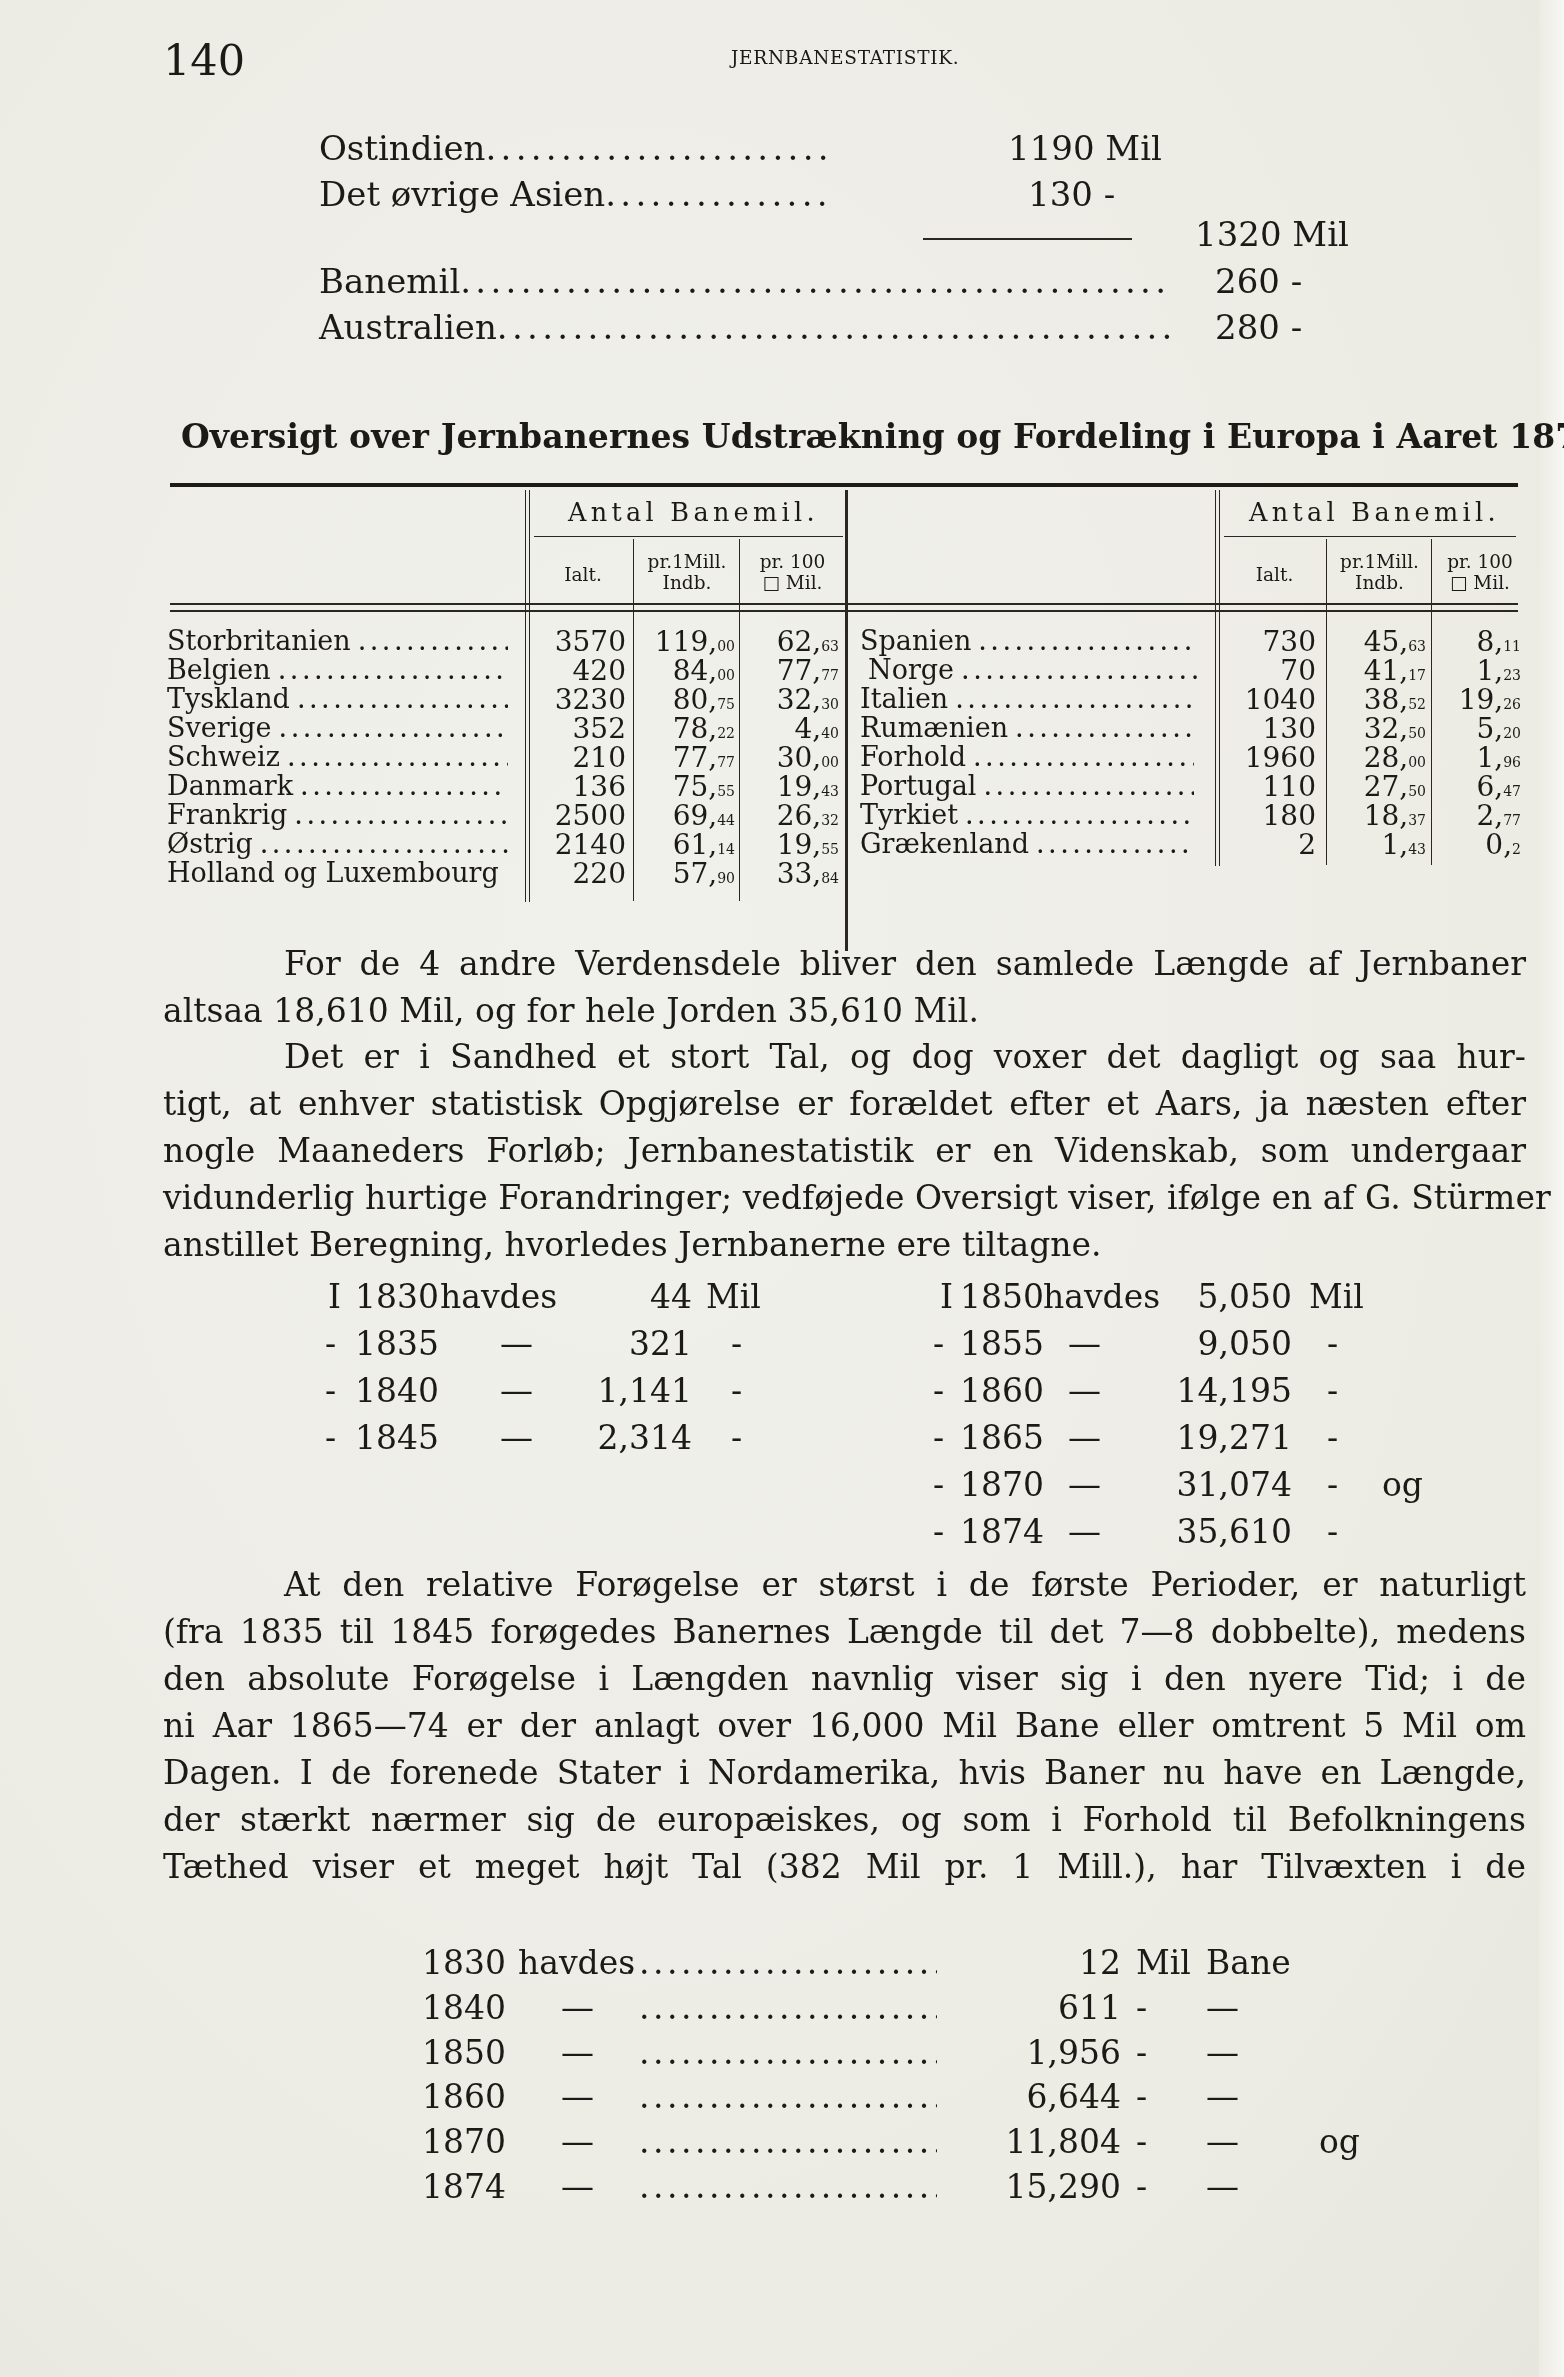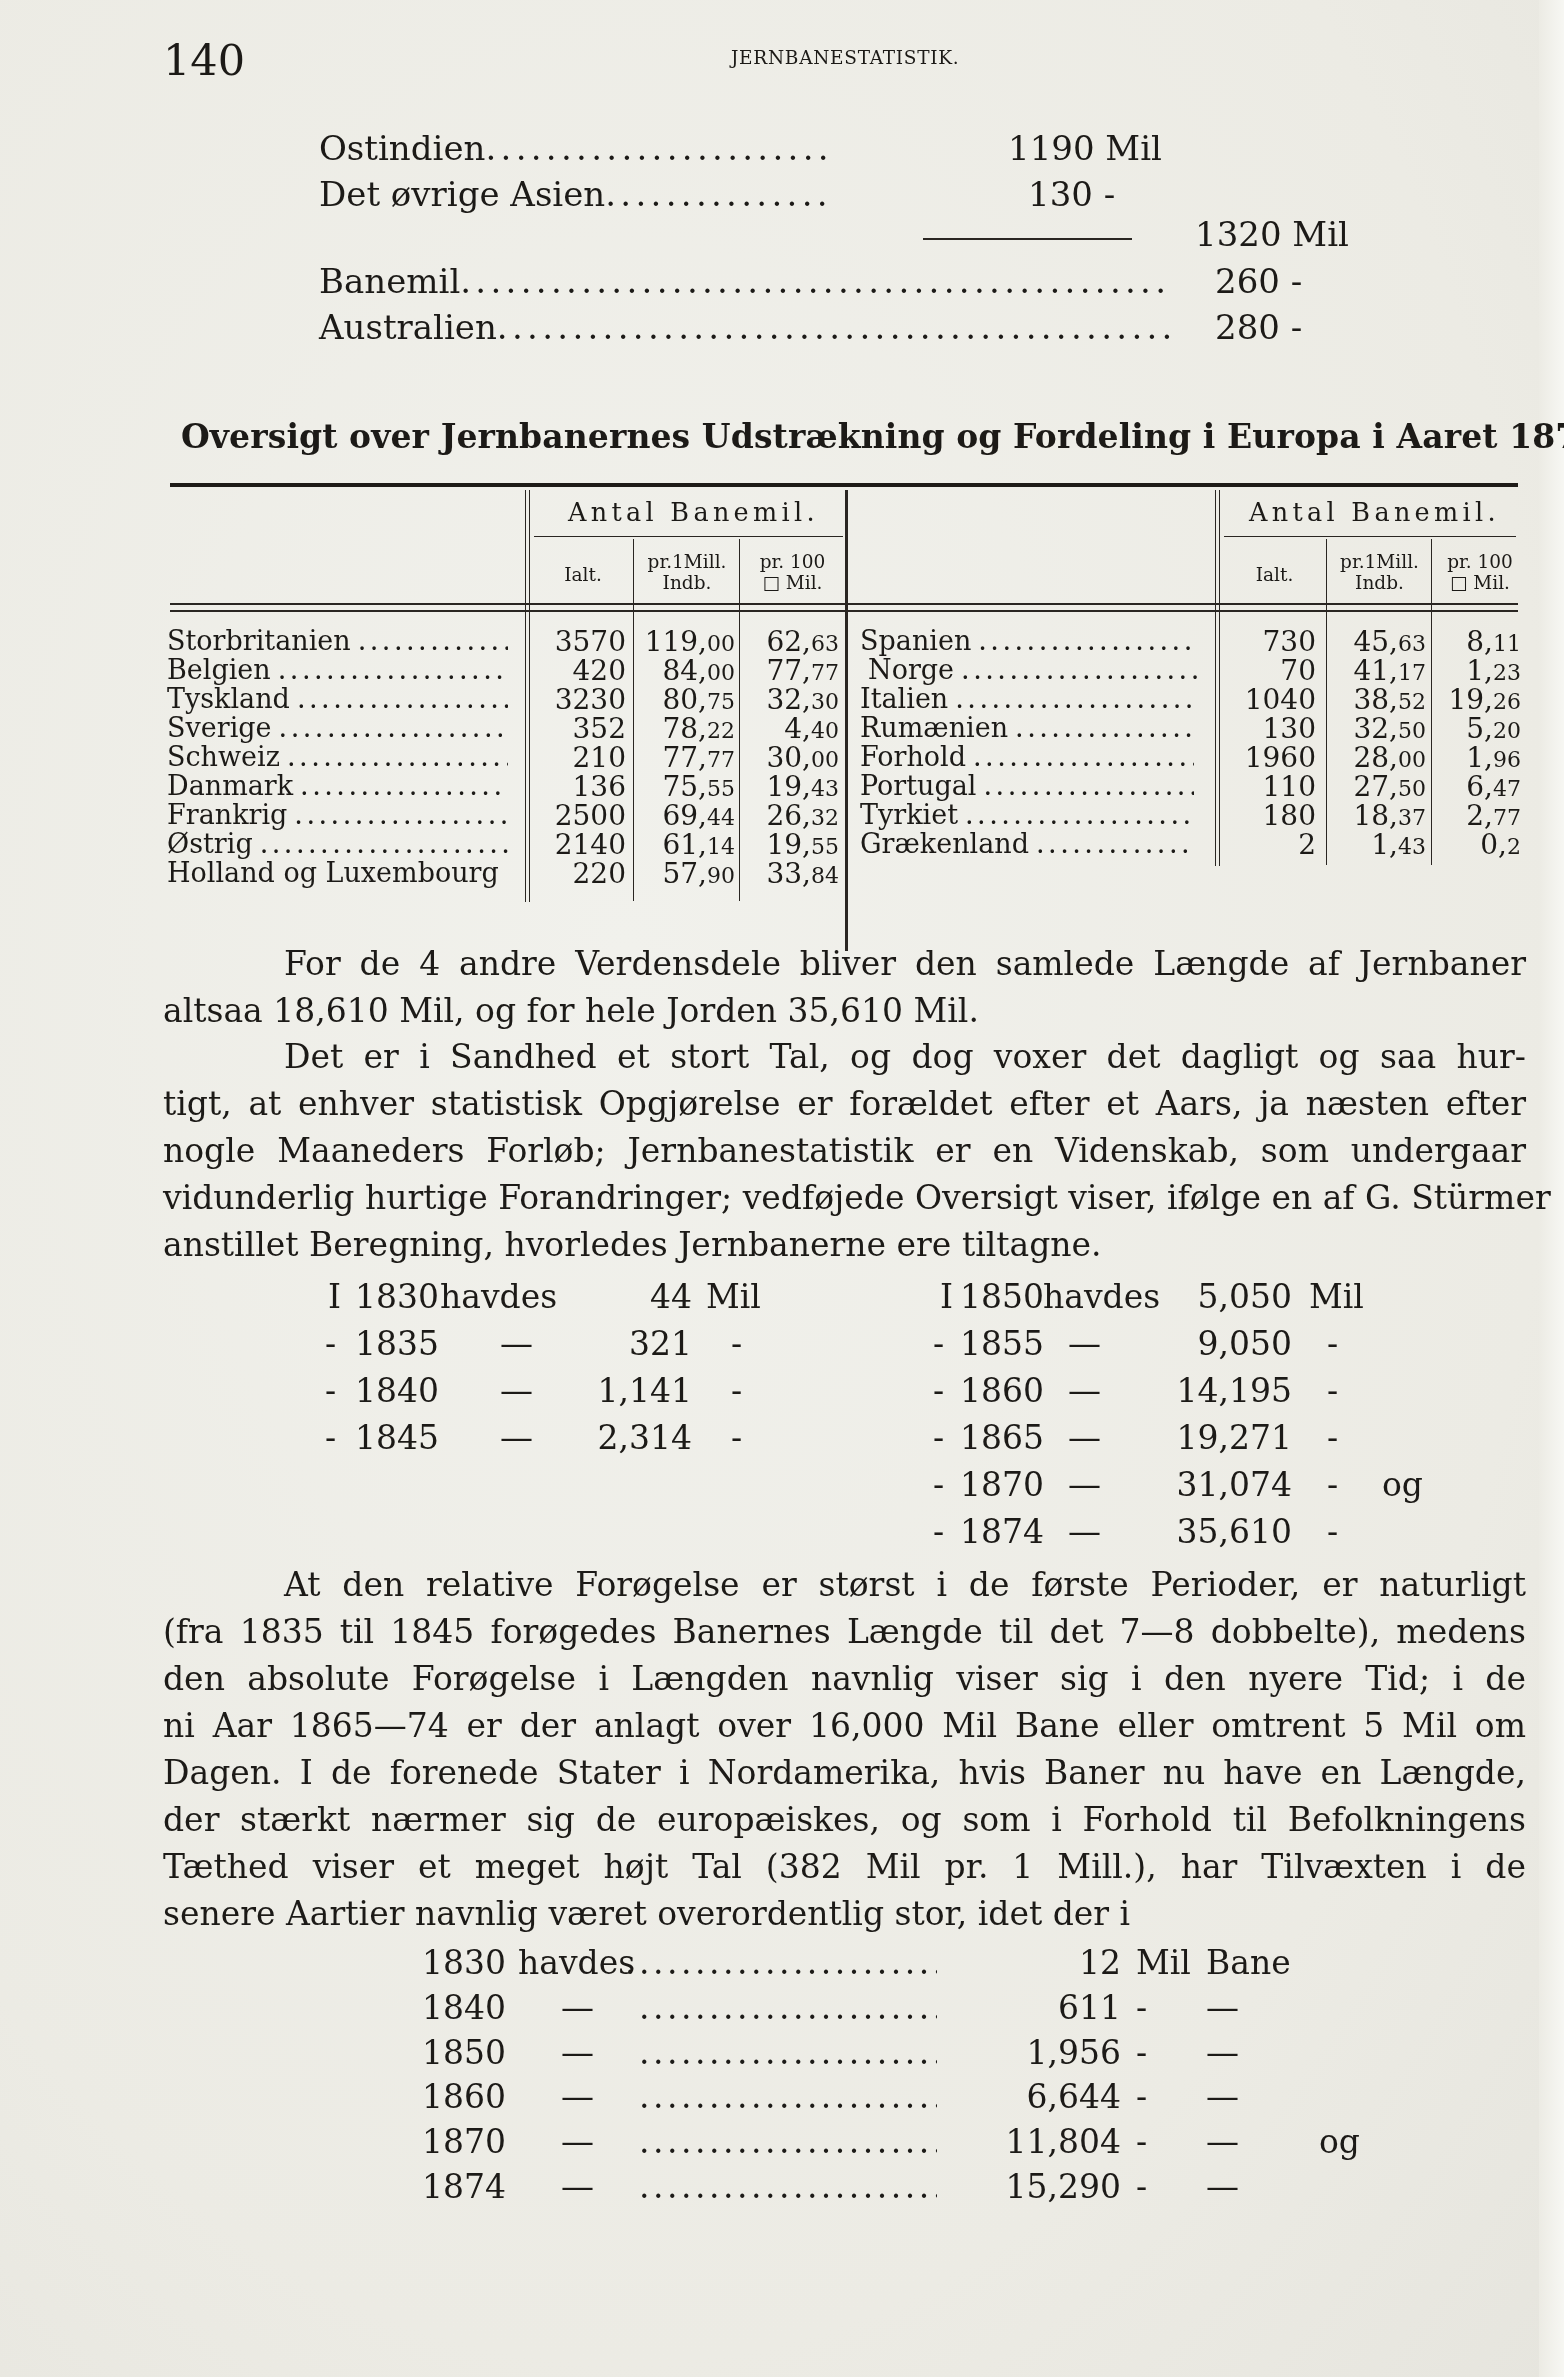--- a/index.html
+++ b/index.html
@@ -22,21 +22,21 @@
 
   .title { left: 181px; top: 417px; font-size: 33px; font-weight: bold; letter-spacing: 0.1px; }
   .rule-thick { position: absolute; left: 170px; width: 1348px; height: 4.3px; background: #1e1b17; }
   .rule-double { position: absolute; height: 2.1px; background: #2a2622; }
   .vline { position: absolute; width: 1.4px; background: #2a2622; }
   .vline.thick { width: 2.8px; }
   .hdr { position: absolute; font-size: 25.5px; letter-spacing: 4.3px; }
   .subhdr { position: absolute; font-size: 18.5px; text-align: center; line-height: 21px; }
   .rowtxt { position: absolute; font-size: 27px; }
   .num { position: absolute; font-size: 28px; text-align: right; }
-  .num small { font-size: 22px; }
+  .num small { font-size: 14px; }
 
   .para { position: absolute; left: 163px; width: 1363px; font-size: 33px; line-height: 47px; text-align: justify; }
   .para .ln { display: block; white-space: nowrap; text-align-last: justify; text-align: justify; }
   .para .ln.last { text-align-last: left; }
   .para .ln.ind { padding-left: 121px; }
 
   .yr { position: absolute; font-size: 33px; }
   .fin { position: absolute; font-size: 33px; }
 </style>
 </head>
@@ -301,21 +301,20 @@
   </div>
 
 <div class="para" style="top:1561px;">
   <span class="ln ind">At den relative Forøgelse er størst i de første Perioder, er naturligt</span>
   <span class="ln">(fra 1835 til 1845 forøgedes Banernes Længde til det 7—8 dobbelte), medens</span>
   <span class="ln">den absolute Forøgelse i Længden navnlig viser sig i den nyere Tid; i de</span>
   <span class="ln">ni Aar 1865—74 er der anlagt over 16,000 Mil Bane eller omtrent 5 Mil om</span>
   <span class="ln">Dagen. I de forenede Stater i Nordamerika, hvis Baner nu have en Længde,</span>
   <span class="ln">der stærkt nærmer sig de europæiskes, og som i Forhold til Befolkningens</span>
   <span class="ln">Tæthed viser et meget højt Tal (382 Mil pr. 1 Mill.), har Tilvæxten i de</span>
-  <span class="ln last">senere Aartier navnlig været overordentlig stor, idet der i</span>
 </div>
 
 <div id="usa">
     <div class="fin" style="left:422px; top:1943px;">1830</div>
     <div class="fin" style="left:518px; top:1943px;">havdes</div>
     <div class="fin" style="top:1943px; overflow:hidden; letter-spacing:3.5px; left:625px; width:312px;">........................................................................</div>
     <div class="fin" style="left:972px; width:149px; text-align:right; top:1943px;">12</div>
     <div class="fin" style="left:1136px; top:1943px;">Mil</div>
     <div class="fin" style="left:1206px; top:1943px;">Bane</div>
     <div class="fin" style="left:1319px; top:1943px;"></div>

